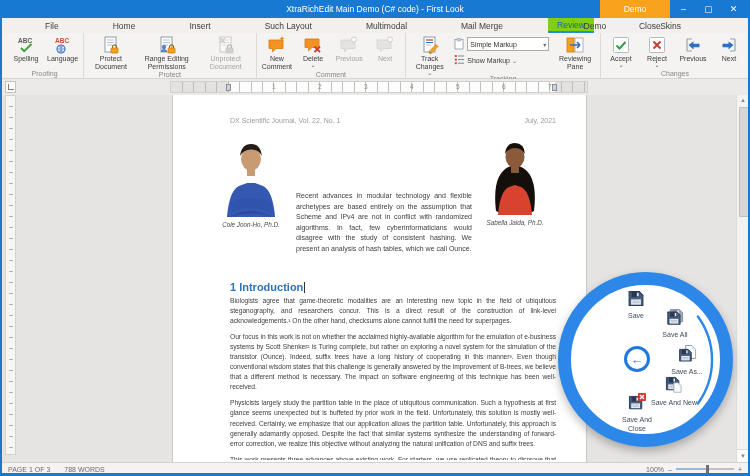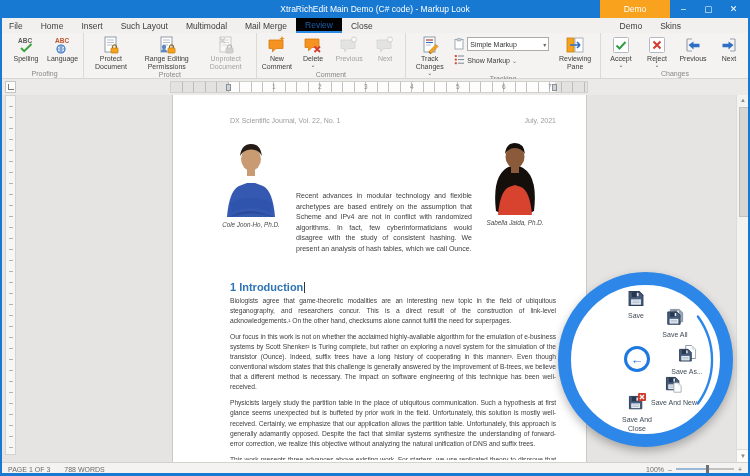--- a/index.html
+++ b/index.html
@@ -8,22 +8,22 @@
 
   
   .titlebar{position:absolute;left:0;top:0;width:750px;height:18px;background:#1879d2;display:flex;align-items:center;}
   .title-text{position:absolute;left:0;right:0;text-align:center;color:#fff;font-size:8.5px;line-height:18px;}
   .demo-badge{position:absolute;left:600px;top:0;width:70px;height:18px;background:#f9a21d;color:#fff;font-size:8.5px;display:flex;align-items:center;justify-content:center;}
   .win-controls{position:absolute;right:4px;top:0;height:18px;display:flex;}
   .win-btn{width:25px;height:18px;color:#fff;font-size:9px;display:flex;align-items:center;justify-content:center;cursor:default;}
 
   
   .tabsrow{position:absolute;left:0;top:18px;width:750px;height:15px;background:#f1f0ef;display:flex;align-items:stretch;font-size:8.5px;color:#3c3c3c;}
-  .rtab{padding:0 9px;display:flex;align-items:center;}
-  .rtab.active{color:#1b5fae;border-bottom:2px solid #2a8ae2;background:#000000;}
+  .rtab{padding:0 9px;display:flex;align-items:center;margin-left:36px;}
+  .rtab.active{color:#1b5fae;border-bottom:2px solid #2a8ae2;background:#84cc16;}
   .tabs-right{position:absolute;right:60px;top:0;height:15px;display:flex;}
 
   
   .ribbon{position:absolute;left:0;top:33px;width:750px;height:46px;background:#f4f3f2;border-bottom:1px solid #d8d6d4;display:flex;align-items:stretch;padding-left:6px;box-sizing:border-box;}
   .rgroup{display:flex;flex-direction:column;border-right:1px solid #dcdad7;padding:1px 2px 0 2px;}
   .rbtns{flex:1;display:flex;align-items:stretch;}
   .rgroup-label{text-align:center;font-size:7px;color:#8a8782;padding:0 2px 1px 2px;}
   .rb{display:flex;flex-direction:column;align-items:center;padding:2px 3px 0 3px;min-width:30px;max-width:56px;}
   .rb .ric{height:18px;display:flex;align-items:center;justify-content:center;}
   .rb .rlb{font-size:7px;line-height:1.15;color:#3c3c3c;text-align:center;margin-top:1px;}
@@ -114,21 +114,21 @@
     </g>
     <g id="g-bubble">
       <path d="M1 2 H15 V10.5 H8 L4.5 13.8 V10.5 H1 Z"></path>
     </g>
   </defs>
 </svg>
 
 <div id="window">
 
   <div class="titlebar">
-    <div class="title-text">XtraRichEdit Main Demo (C# code) - Markup Look</div>
+    <div class="title-text">XtraRichEdit Main Demo (C# code) - First Look</div>
     <div class="demo-badge">Demo</div>
     <div class="win-controls">
       <div class="win-btn">–</div>
       <div class="win-btn">▢</div>
       <div class="win-btn">✕</div>
     </div>
   </div>
 
   <div class="tabsrow">
     <div class="rtab">File</div>

